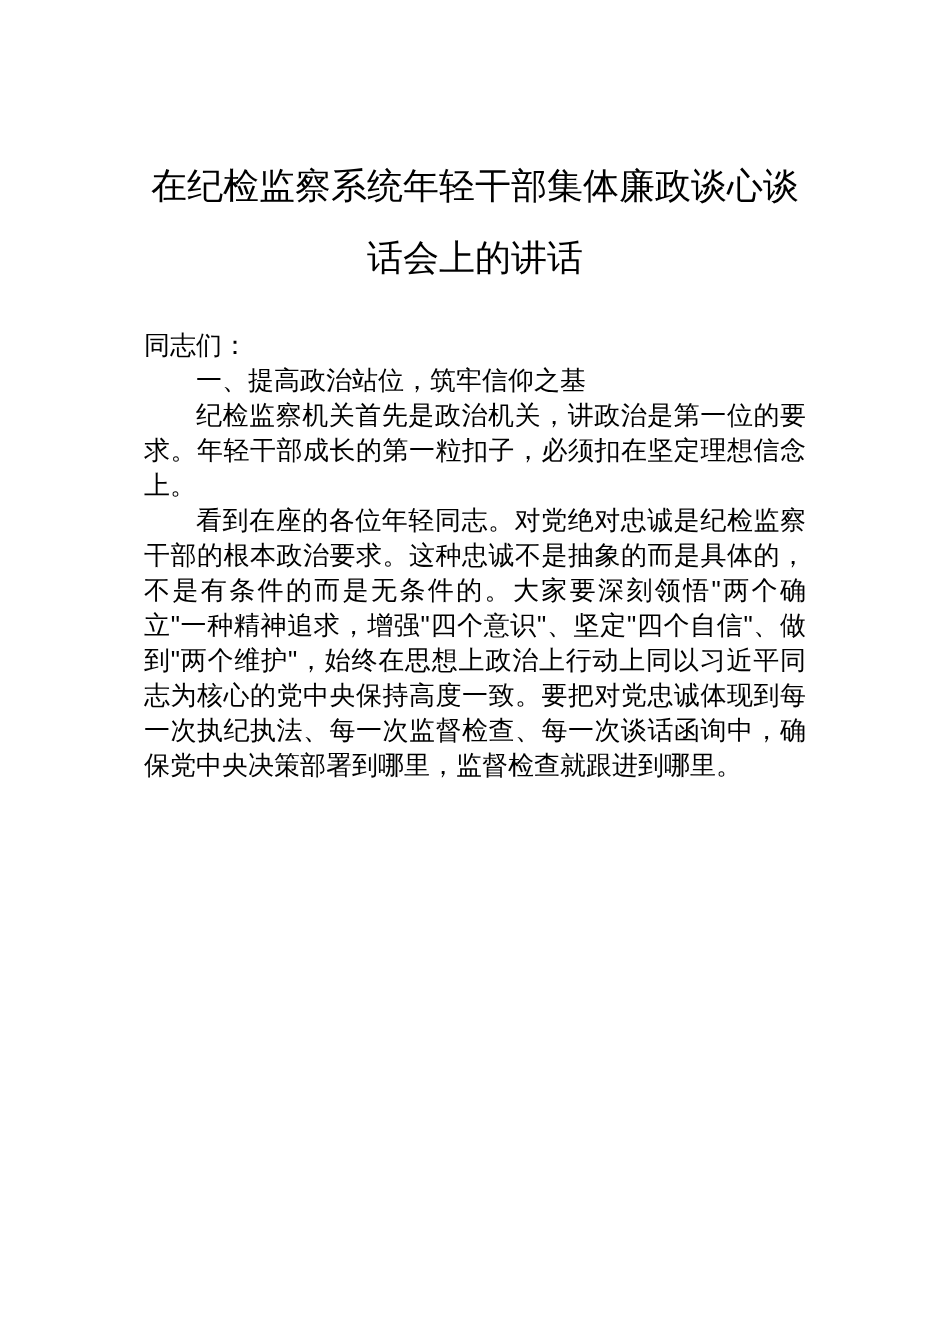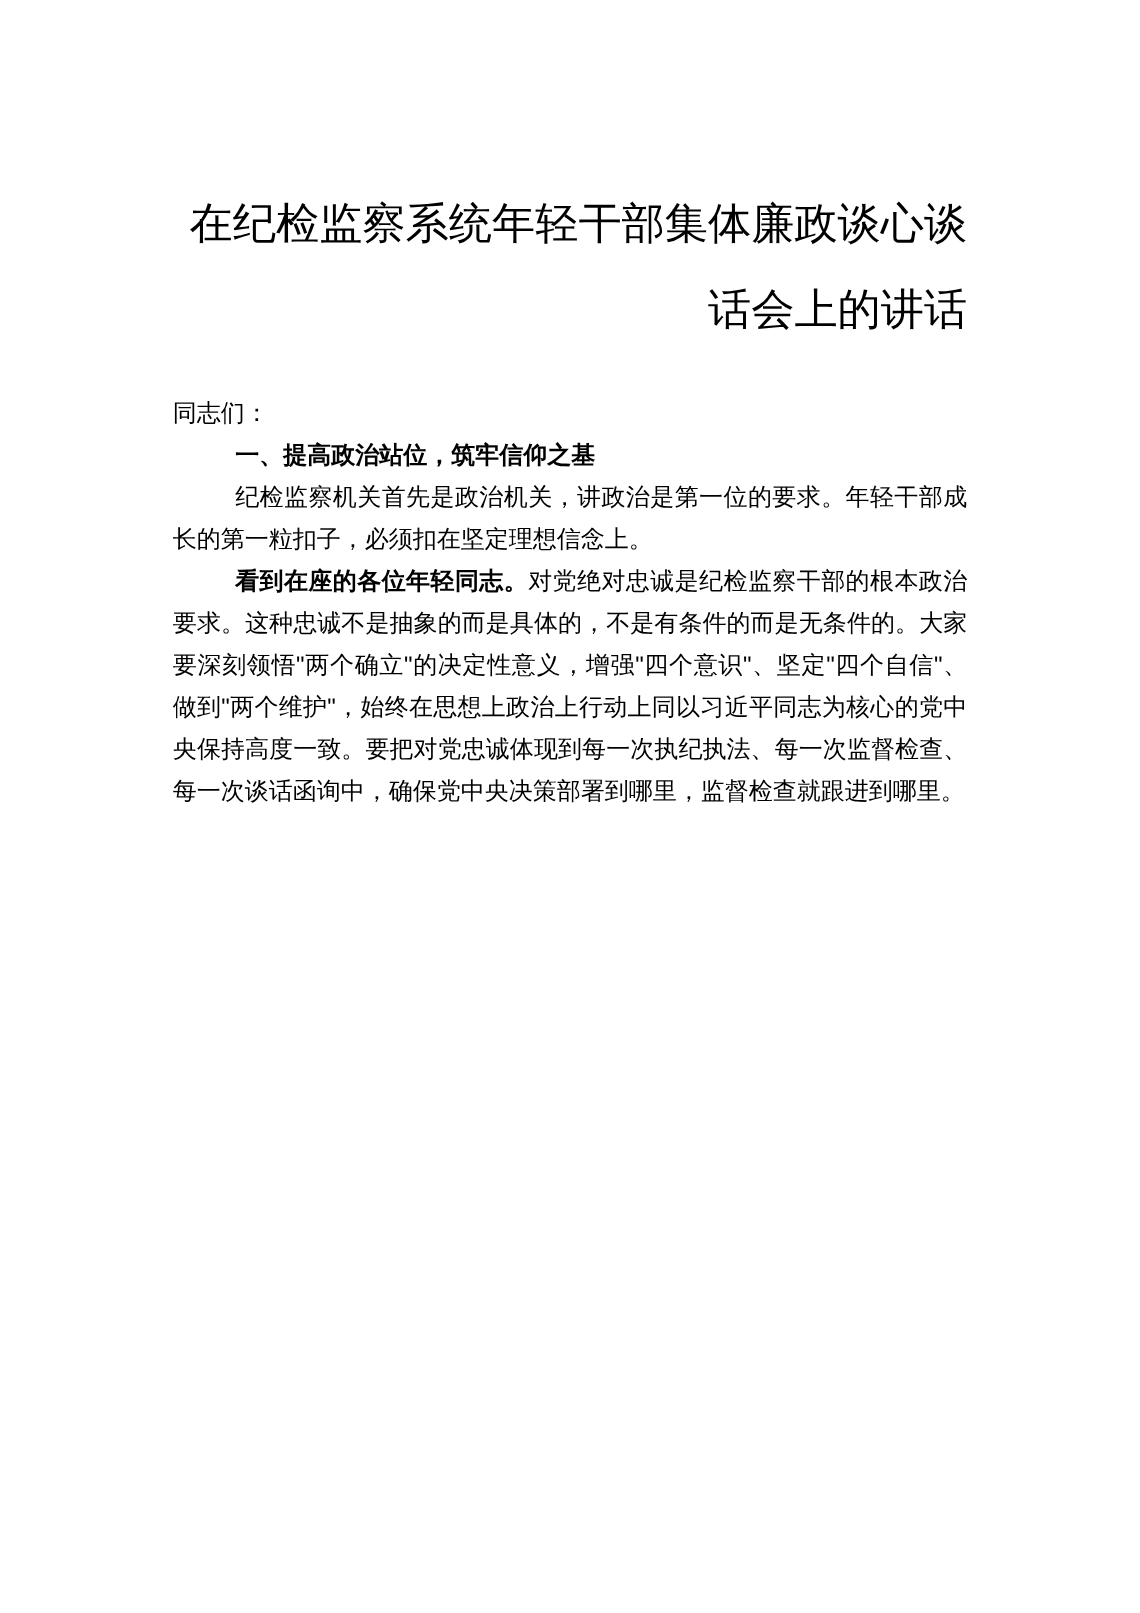--- a/index.html
+++ b/index.html
@@ -16,47 +16,47 @@
     padding: 150px 144px 0 144px;
     overflow: hidden;
     font-family: "Liberation Sans", "DejaVu Sans", sans-serif;
     color: #000000;
   }
   .doc-title {
     margin: 0 0 34px 0;
     font-size: 36px;
     line-height: 72px;
     font-weight: normal;
-    text-align: right;
+    text-align: center;
     color: #000000;
   }
   .doc-body {
     width: 662px;
   }
   .para {
     margin: 0;
-    font-size: 20px;
+    font-size: 26px;
     line-height: 35px;
     text-align: justify;
     text-justify: inter-ideograph;
     color: #000000;
     word-break: break-all;
   }
   .para.indent {
     text-indent: 52px;
   }
   .run-bold {
-    font-weight: bold;
+    font-weight: normal;
     margin-top: 45px;
   }
 </style>
 </head>
 <body>
 
 <div class="page">
   <h1 class="doc-title">在纪检监察系统年轻干部集体廉政谈心谈话会上的讲话</h1>
   <div class="doc-body">
       <p class="para"><span>同志们：</span></p>
       <p class="para indent"><span class="run-bold">一、提高政治站位，筑牢信仰之基</span></p>
       <p class="para indent"><span>纪检监察机关首先是政治机关，讲政治是第一位的要求。年轻干部成长的第一粒扣子，必须扣在坚定理想信念上。</span></p>
-      <p class="para indent"><span class="run-bold">看到在座的各位年轻同志。</span><span>对党绝对忠诚是纪检监察干部的根本政治要求。这种忠诚不是抽象的而是具体的，不是有条件的而是无条件的。大家要深刻领悟"两个确立"的决定性意义，增强"四个意识"、坚定"四个自信"、做到"两个维护"，始终在思想上政治上行动上同以习近平同志为核心的党中央保持高度一致。要把对党忠诚体现到每一次执纪执法、每一次监督检查、每一次谈话函询中，确保党中央决策部署到哪里，监督检查就跟进到哪里。</span></p>
+      <p class="para indent"><span class="run-bold">看到在座的各位年轻同志。</span><span>对党绝对忠诚是纪检监察干部的根本政治要求。这种忠诚不是抽象的而是具体的，不是有条件的而是无条件的。大家要深刻领悟"两个确立"一种精神追求，增强"四个意识"、坚定"四个自信"、做到"两个维护"，始终在思想上政治上行动上同以习近平同志为核心的党中央保持高度一致。要把对党忠诚体现到每一次执纪执法、每一次监督检查、每一次谈话函询中，确保党中央决策部署到哪里，监督检查就跟进到哪里。</span></p>
     </div>
 </div>
 
 </body></html>

